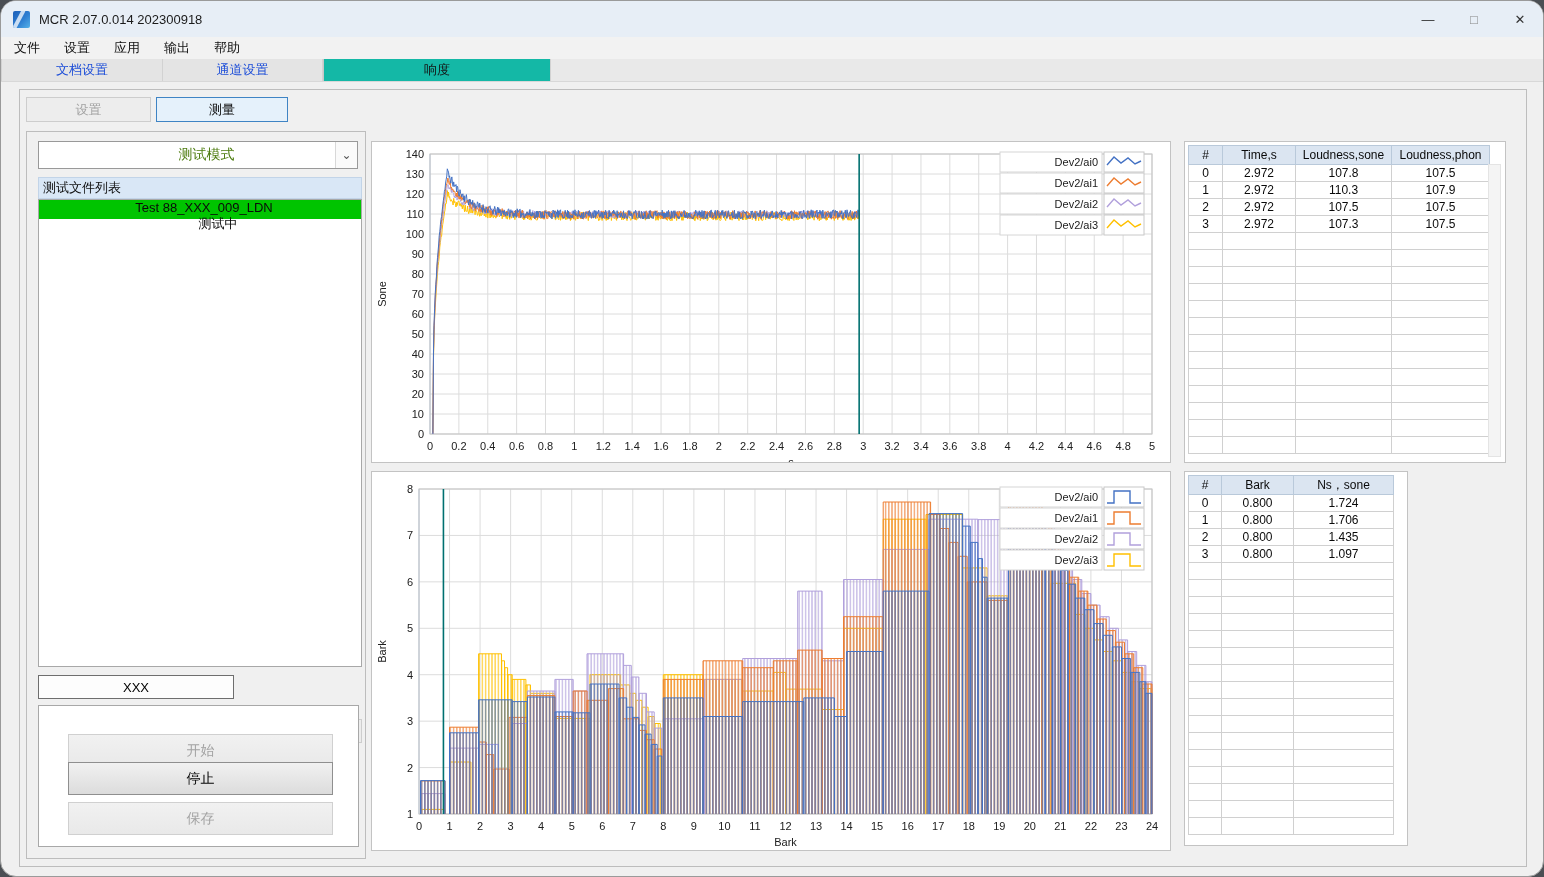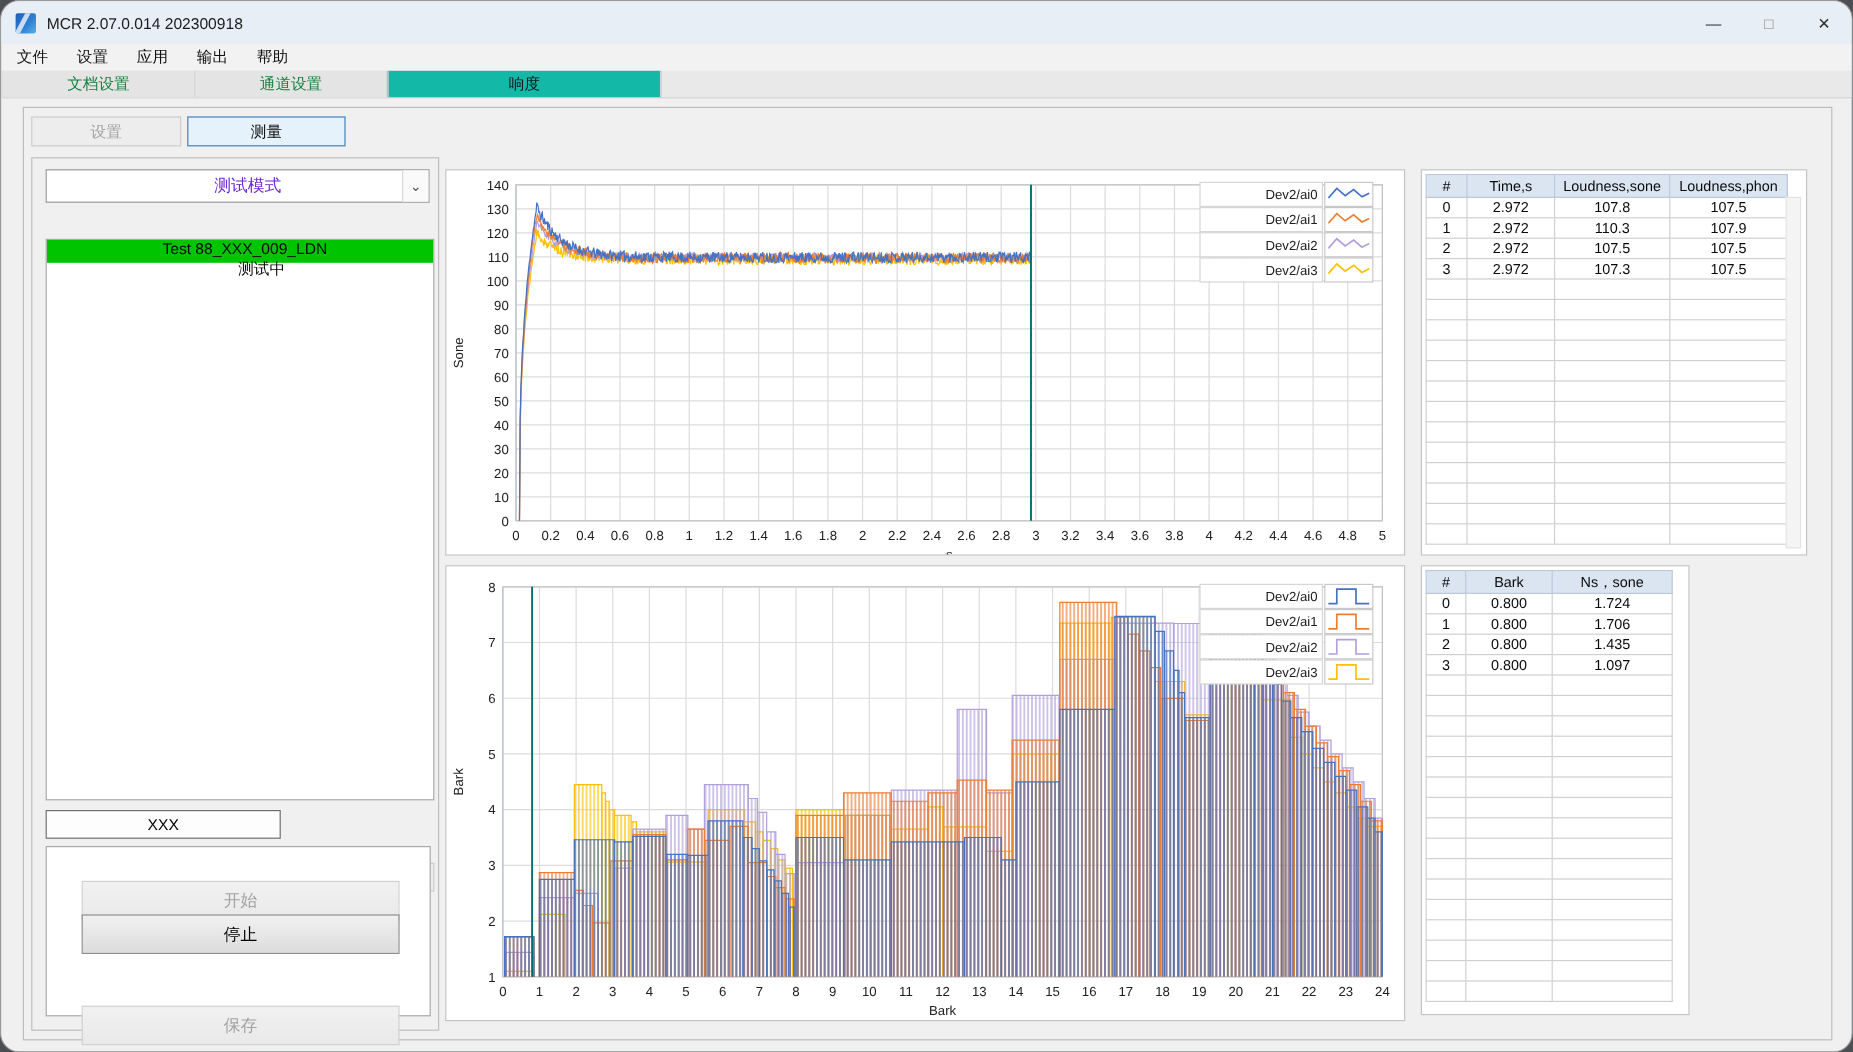--- a/index.html
+++ b/index.html
@@ -13,50 +13,50 @@
   .app-icon:after{content:"";position:absolute;left:3px;top:-2px;width:4px;height:24px;background:rgba(255,255,255,.75);transform:rotate(28deg);}
   .titlebar .title{margin-left:9px;font-size:13px;color:#1b1b1b;}
   .win-controls{margin-left:auto;display:flex;height:100%;}
   .win-btn{width:46px;height:100%;display:flex;align-items:center;justify-content:center;font-size:13px;color:#333;}
   .win-btn.max{color:#888;}
   
   .menubar{position:absolute;left:1px;top:36px;width:100%;height:22px;background:#f2f2f2;display:flex;align-items:center;}
   .menu-item{font-size:13px;color:#111;padding:0 12px;}
   
   .tabstrip{position:absolute;left:0;top:58px;width:100%;height:22px;background:#e9e9e9;border-bottom:1px solid #d8d8d8;display:flex;}
-  .tab{height:100%;display:flex;align-items:center;justify-content:center;font-size:13px;color:#15803d;
+  .tab{height:100%;display:flex;align-items:center;justify-content:center;font-size:13px;color:#1d4ed8;
        border-right:1px solid #d2d2d2;box-sizing:border-box;background:#e4e4e4;}
   .tab.first{border-left:1px solid #d2d2d2;}
   .tab.active{background:#14b8a6;color:#141414;border-left:1px solid #c8c8c8;}
   
   .page-frame{position:absolute;left:18px;top:88px;width:1508px;height:778px;border:1px solid #bdbdbd;box-sizing:border-box;}
   
   .mode-btn{position:absolute;top:96px;height:25px;font-size:13px;display:flex;align-items:center;justify-content:center;box-sizing:border-box;}
   .mode-btn.settings{left:25px;width:125px;background:#ededed;border:1px solid #cdcdcd;color:#a3a3a3;}
   .mode-btn.measure{left:155px;width:132px;background:#e5f1fb;border:1px solid #3f84c4;color:#0b0b0b;}
   
   .left-panel{position:absolute;left:25px;top:130px;width:340px;height:728px;border:1px solid #bdbdbd;box-sizing:border-box;background:#f0f0f0;}
   .mode-select{position:absolute;left:11px;top:9px;width:320px;height:28px;background:#fff;border:1px solid #999;
                box-sizing:border-box;display:flex;align-items:center;}
-  .mode-select .value{flex:1;text-align:center;font-size:14px;color:#6d28d9;padding-left:39px;}
+  .mode-select .value{flex:1;text-align:center;font-size:14px;color:#4d7c0f;padding-left:39px;}
   .mode-select .chev{width:21px;height:100%;border-left:1px solid #d8d8d8;background:#fafafa;display:flex;align-items:center;justify-content:center;color:#555;font-size:12px;}
   .list-header{position:absolute;left:11px;top:45px;width:324px;height:22px;background:#d9e7f6;border:1px solid #c2d4e8;
                box-sizing:border-box;font-size:13px;color:#111;display:flex;align-items:center;padding-left:4px;}
   .file-list{position:absolute;left:11px;top:67px;width:324px;height:468px;background:#fff;border:1px solid #a8a8a8;box-sizing:border-box;overflow:hidden;}
   .file-item{height:19px;display:flex;align-items:center;font-size:13px;color:#0a0a0a;padding-left:8px;flex-direction:column;}
   .file-item .status{margin-left:28px;}
   .lp-btn{position:absolute;height:24px;font-size:13px;display:flex;align-items:center;justify-content:center;box-sizing:border-box;}
   .btn-xxx{left:11px;top:543px;width:196px;background:#fdfdfd;border:1px solid #6e6e6e;color:#000;}
   .btn-new{left:208px;top:543px;width:127px;background:#ececec;border:1px solid #cdcdcd;color:#a6a6a6;margin-top:44px;}
   .action-group{position:absolute;left:11px;top:573px;width:321px;height:142px;background:#fff;border:1px solid #a8a8a8;box-sizing:border-box;}
   .action-btn{position:absolute;left:29px;width:265px;height:33px;display:flex;align-items:center;justify-content:center;
               font-size:14px;box-sizing:border-box;}
   .action-btn.disabled{background:linear-gradient(#f1f1f1,#e9e9e9);border:1px solid #d0d0d0;color:#a3a3a3;}
   .action-btn.enabled{background:linear-gradient(#f1f1f1,#dcdcdc);border:1px solid #8f8f8f;color:#000;}
-  .btn-start{top:28px;} .btn-stop{top:56px;} .btn-save{top:96px;margin-top:36px;}
+  .btn-start{top:28px;} .btn-stop{top:56px;} .btn-save{top:96px;}
   
   .panel{position:absolute;background:#fff;border:1px solid #c3c3c3;box-sizing:border-box;}
   .chart-top{left:370px;top:140px;width:800px;height:322px;}
   .chart-bottom{left:370px;top:470px;width:800px;height:380px;}
   .table-top{left:1183px;top:140px;width:322px;height:322px;}
   .table-bottom{left:1183px;top:470px;width:224px;height:375px;}
   
   table.grid{border-collapse:collapse;table-layout:fixed;margin:3px 0 0 3px;font-size:12px;color:#0a0a0a;}
   table.grid th{background:#dbe5f1;border:1px solid #b9c9da;font-weight:normal;height:18px;padding:0;text-align:center;}
   table.grid td{border:1px solid #d0d0d0;height:16px;padding:0;text-align:center;background:#fff;overflow:hidden;white-space:nowrap;}
@@ -95,20 +95,21 @@
   <div class="page-frame"></div>
 
   <div class="mode-btn settings">设置</div>
   <div class="mode-btn measure">测量</div>
 
   <div class="left-panel">
     <div class="mode-select">
       <span class="value">测试模式</span>
       <span class="chev">⌄</span>
     </div>
+    <div class="list-header">测试文件列表</div>
     <div class="file-list">
       <div class="file-item" id="file-item-0" style="background: rgb(0, 196, 0);">
         <span>Test 88_XXX_009_LDN</span>
         <span class="status">测试中</span>
       </div>
     </div>
     <div class="lp-btn btn-xxx">XXX</div>
     <div class="lp-btn btn-new">新建</div>
     <div class="action-group">
       <div class="action-btn disabled btn-start">开始</div>

